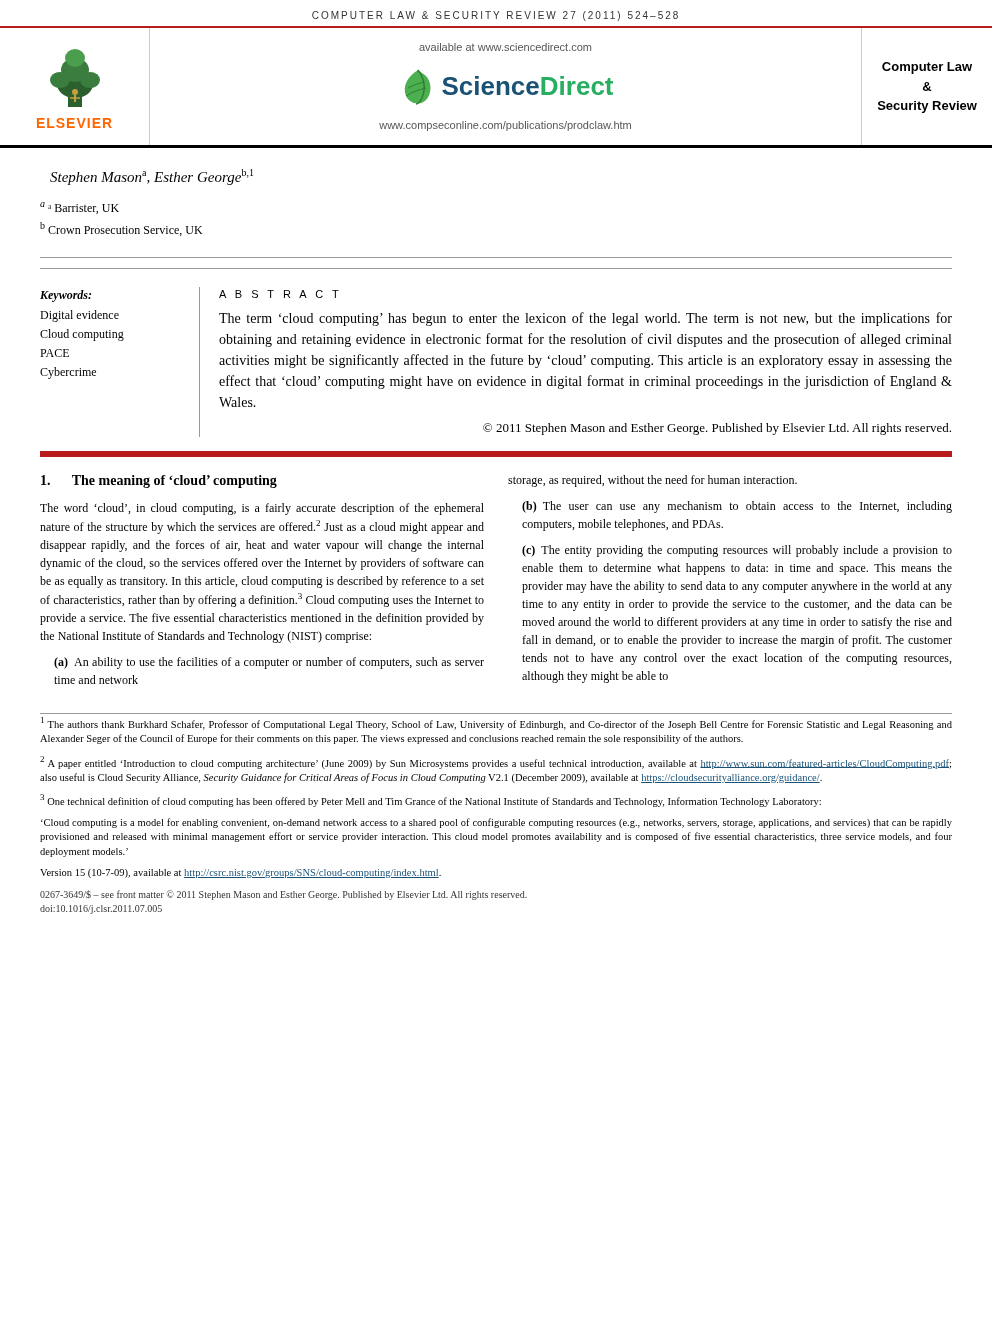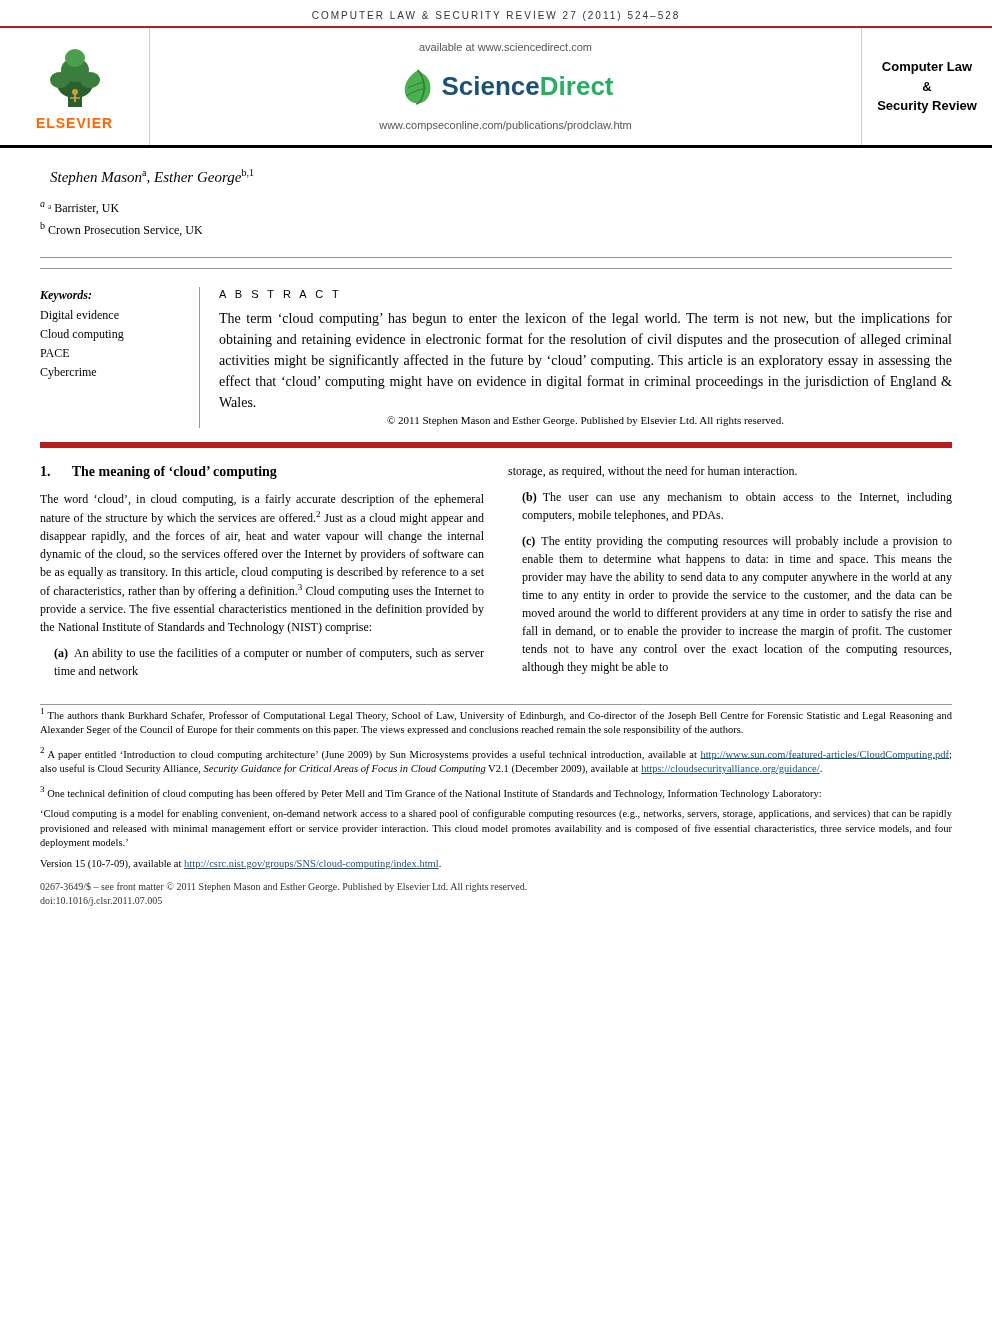--- a/index.html
+++ b/index.html
@@ -198,22 +198,23 @@
       text-transform: uppercase;
       margin-bottom: 6px;
       font-weight: normal;
     }
     .abstract-text {
       font-size: 14px;
       line-height: 1.5;
       text-align: justify;
     }
     .copyright-line {
-      font-size: 11px;
-      text-align: center;
+      font-size: 13px;
+      margin-top: 6px;
+      text-align: right;
     }
 
     
     .body-content {
       display: flex;
       gap: 24px;
       margin-top: 14px;
       border-top: 6px solid #b91c1c;
       padding-top: 14px;
     }

